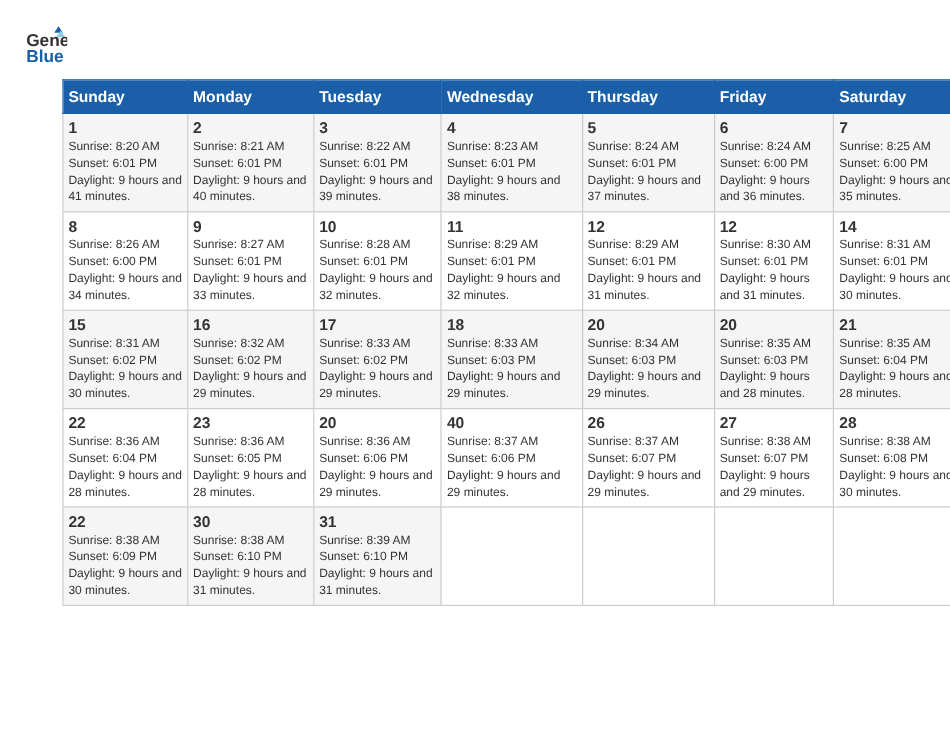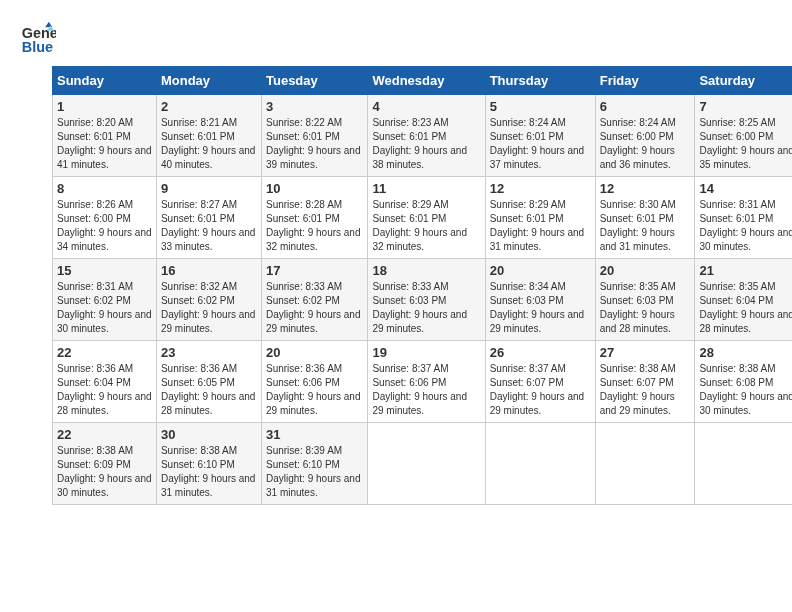--- a/index.html
+++ b/index.html
@@ -303,21 +303,21 @@
         </td>
         <td>
           <span class="day-num">20</span>
         <div class="day-info">
           Sunrise: 8:36 AM<br>
           Sunset: 6:06 PM<br>
           Daylight: 9 hours and 29 minutes.
         </div>
         </td>
         <td>
-          <span class="day-num">19</span>
+          <span class="day-num">40</span>
         <div class="day-info">
           Sunrise: 8:37 AM<br>
           Sunset: 6:06 PM<br>
           Daylight: 9 hours and 29 minutes.
         </div>
         </td>
         <td>
           <span class="day-num">26</span>
         <div class="day-info">
           Sunrise: 8:37 AM<br>

